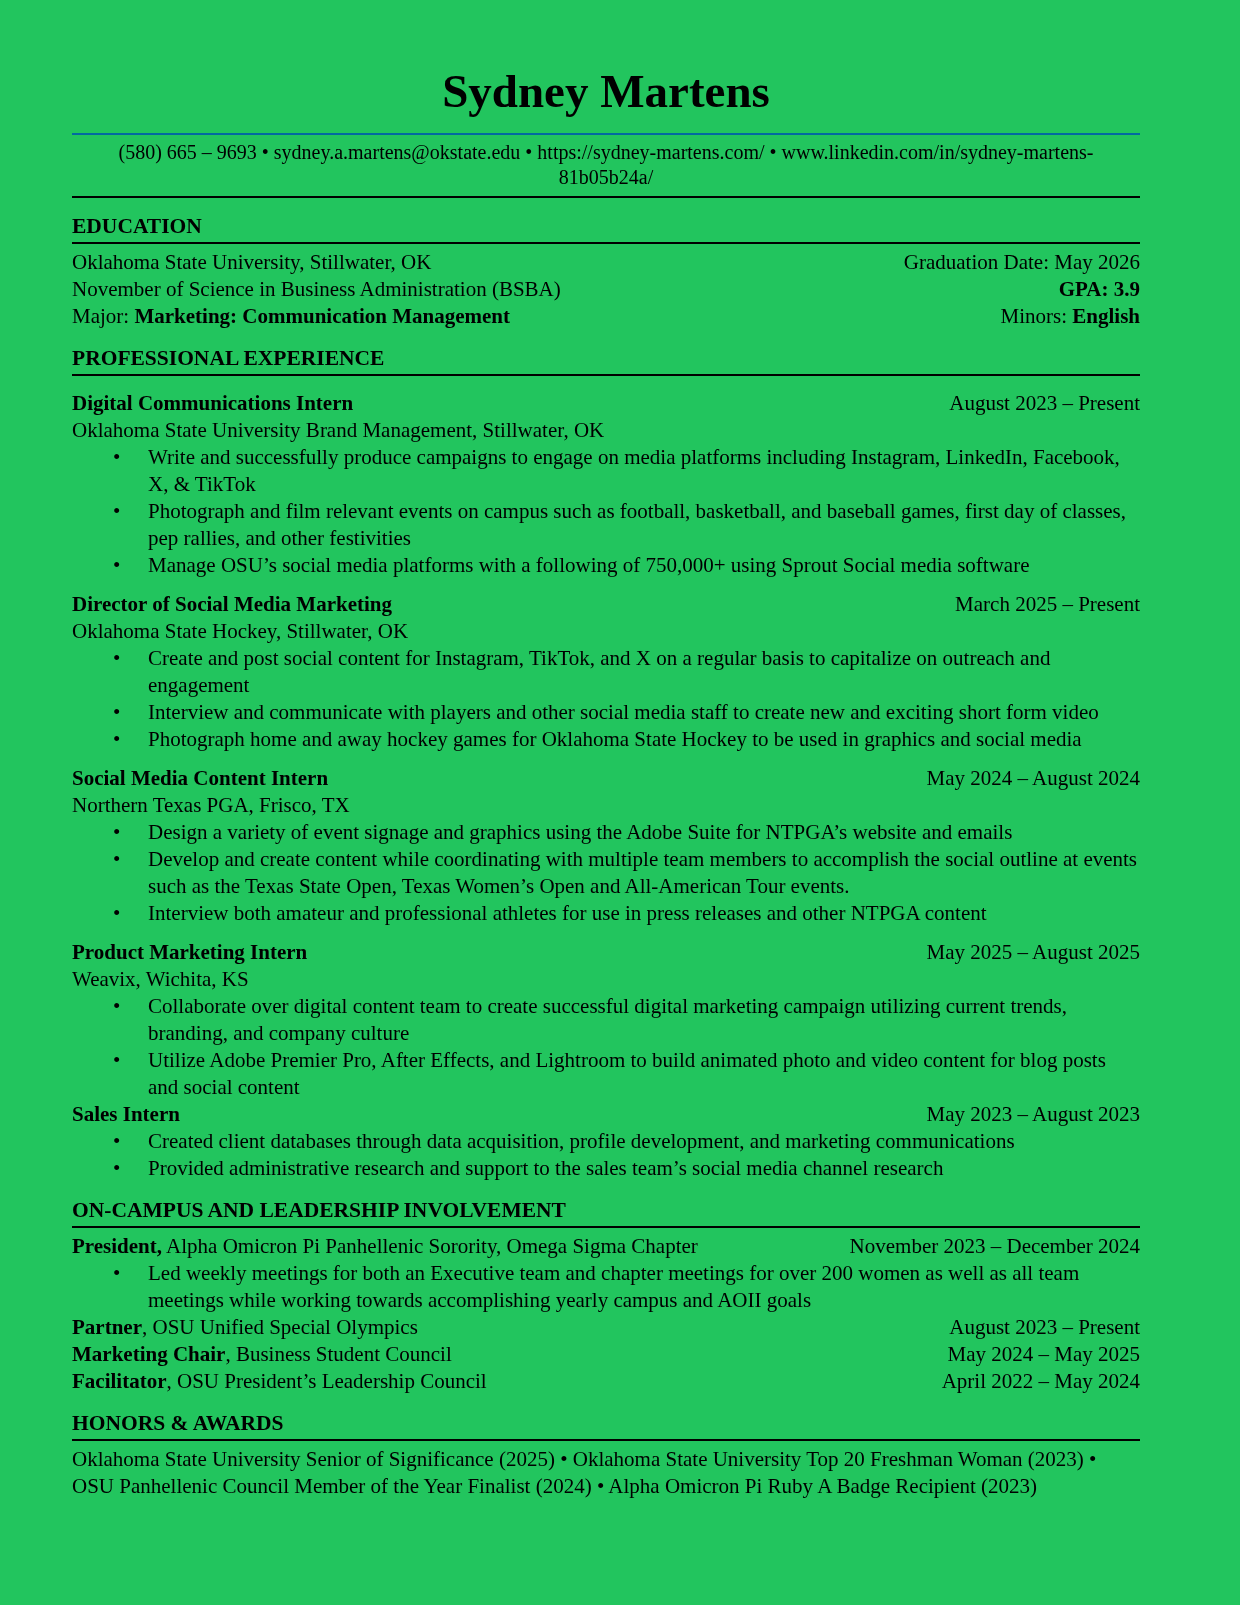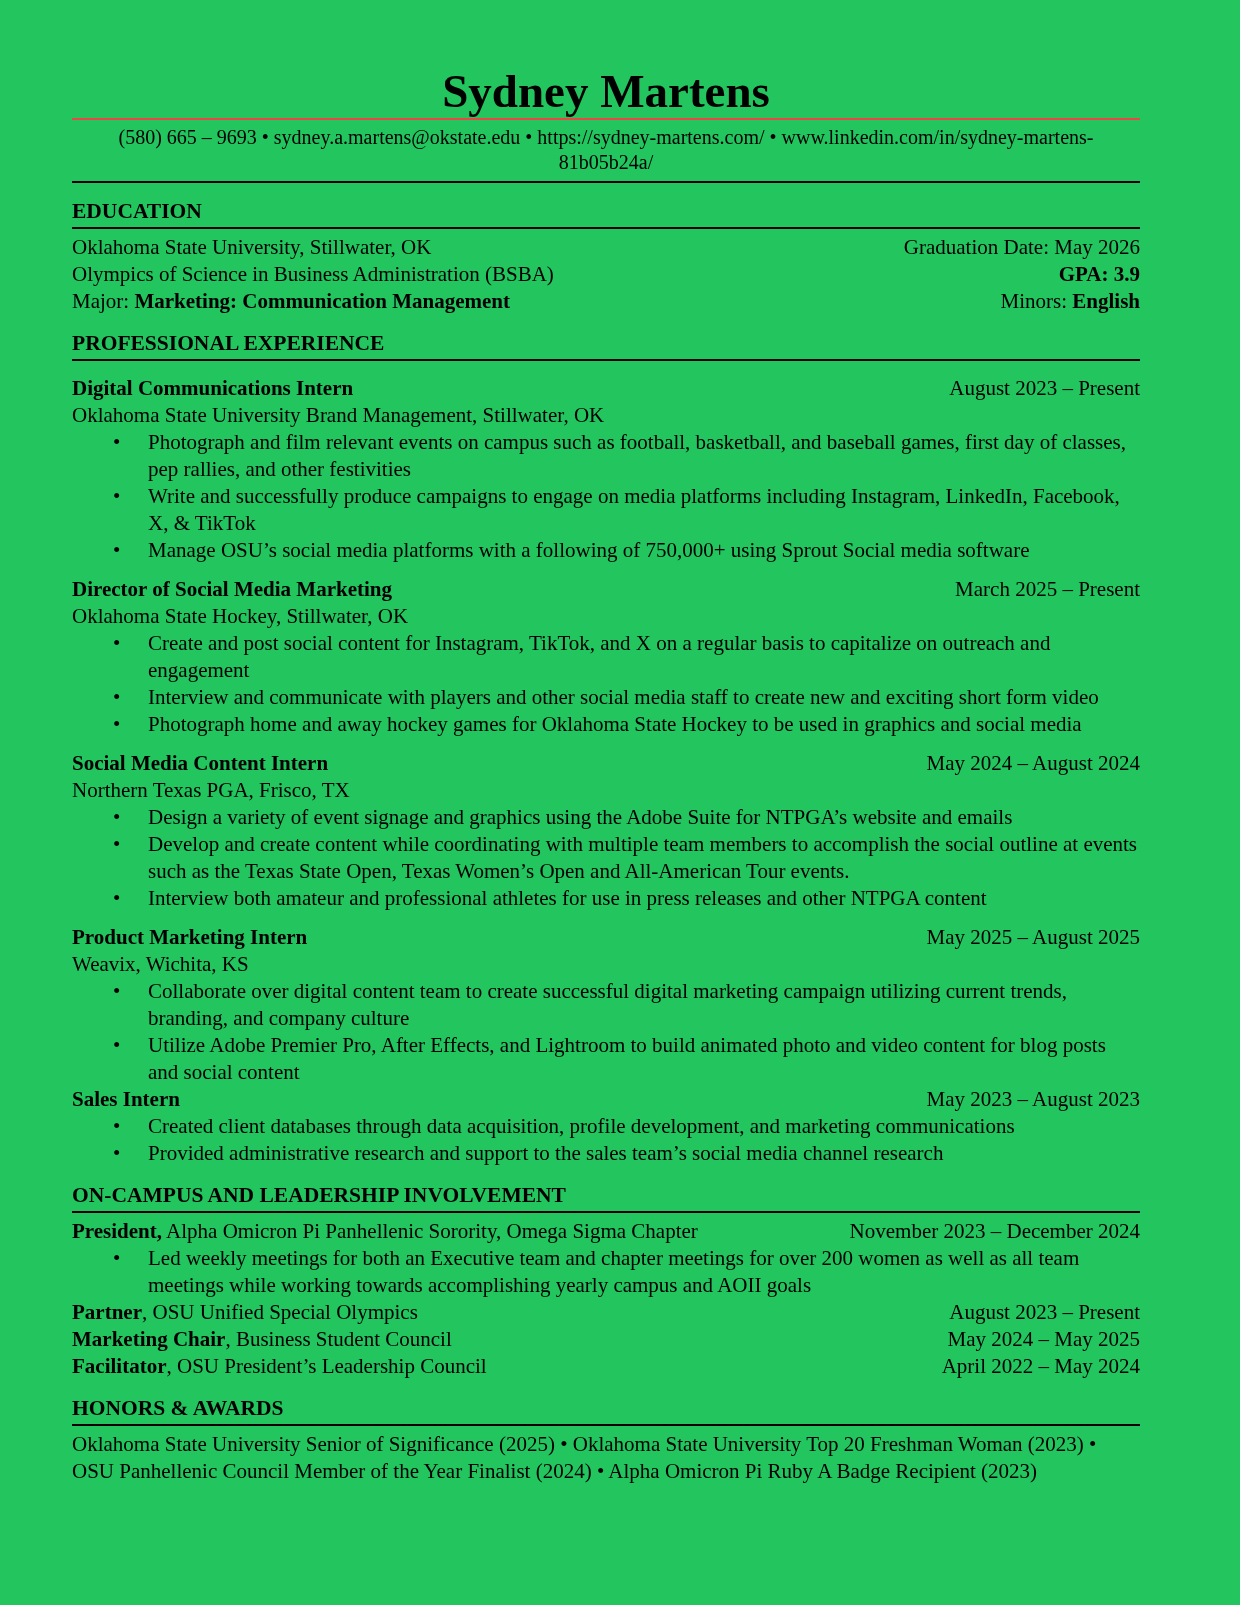--- a/index.html
+++ b/index.html
@@ -4,21 +4,21 @@
 <style>
   html,body{margin:0;padding:0;background:#fff;}
   .page{
     width:1240px;height:1605px;box-sizing:border-box;background:#22c55e;
     padding:64px 100px 0 72px;color:#000;
     font-family:"Liberation Serif","DejaVu Serif",serif;
     overflow:hidden;
   }
   .name{margin:0;text-align:center;font-weight:bold;font-size:47px;line-height:54px;}
   .contact-band{
-    border-top:2px solid #ef4444;border-bottom:2px solid #000;
+    margin-top:15px;border-top:2px solid #0369a1;border-bottom:2px solid #000;
     padding:5px 0 6px 0;text-align:center;font-size:20px;line-height:25px;
   }
   .sec{
     margin:16px 0 0 0;font-size:21.5px;line-height:25px;font-weight:bold;
     border-bottom:2px solid #000;padding-bottom:3px;
   }
   .rows,.lead-rows,.honors-text{margin-top:5px;font-size:21px;line-height:27px;}
   .row{display:flex;justify-content:space-between;align-items:baseline;text-align:right;}
   .row .date,.row .r{white-space:nowrap;padding-left:16px;}
   .b{font-weight:bold;}
@@ -41,41 +41,41 @@
     <span>(580) 665 – 9693 • sydney.a.martens@okstate.edu • https://sydney-martens.com/ • www.linkedin.com/in/sydney-martens-81b05b24a/</span>
   </div>
 
   <h2 class="sec">EDUCATION</h2>
   <div class="rows">
     <div class="row">
       <span class="l"><span>Oklahoma State University, Stillwater, OK</span></span>
       <span class="r"><span>Graduation Date: May 2026</span></span>
     </div>
     <div class="row">
-      <span class="l"><span>Olympics of Science in Business Administration (BSBA)</span></span>
+      <span class="l"><span>November of Science in Business Administration (BSBA)</span></span>
       <span class="r"><span class="b">GPA: 3.9</span></span>
     </div>
     <div class="row">
       <span class="l"><span>Major: </span><span class="b">Marketing: Communication Management</span></span>
       <span class="r"><span>Minors: </span><span class="b">English</span></span>
     </div>
   </div>
 
   <h2 class="sec">PROFESSIONAL EXPERIENCE</h2>
   <div class="jobs">
 
     <div class="job">
       <div class="row">
         <span class="b">Digital Communications Intern</span>
         <span class="date">August 2023 – Present</span>
       </div>
       <div class="company">Oklahoma State University Brand Management, Stillwater, OK</div>
       <ul class="bul">
+        <li>Write and successfully produce campaigns to engage on media platforms including Instagram, LinkedIn, Facebook, X, &amp; TikTok</li>
         <li>Photograph and film relevant events on campus such as football, basketball, and baseball games, first day of classes, pep rallies, and other festivities</li>
-        <li>Write and successfully produce campaigns to engage on media platforms including Instagram, LinkedIn, Facebook, X, &amp; TikTok</li>
         <li>Manage OSU’s social media platforms with a following of 750,000+ using Sprout Social media software</li>
       </ul>
     </div>
 
     <div class="job">
       <div class="row">
         <span class="b">Director of Social Media Marketing</span>
         <span class="date">March 2025 – Present</span>
       </div>
       <div class="company">Oklahoma State Hockey, Stillwater, OK</div>

